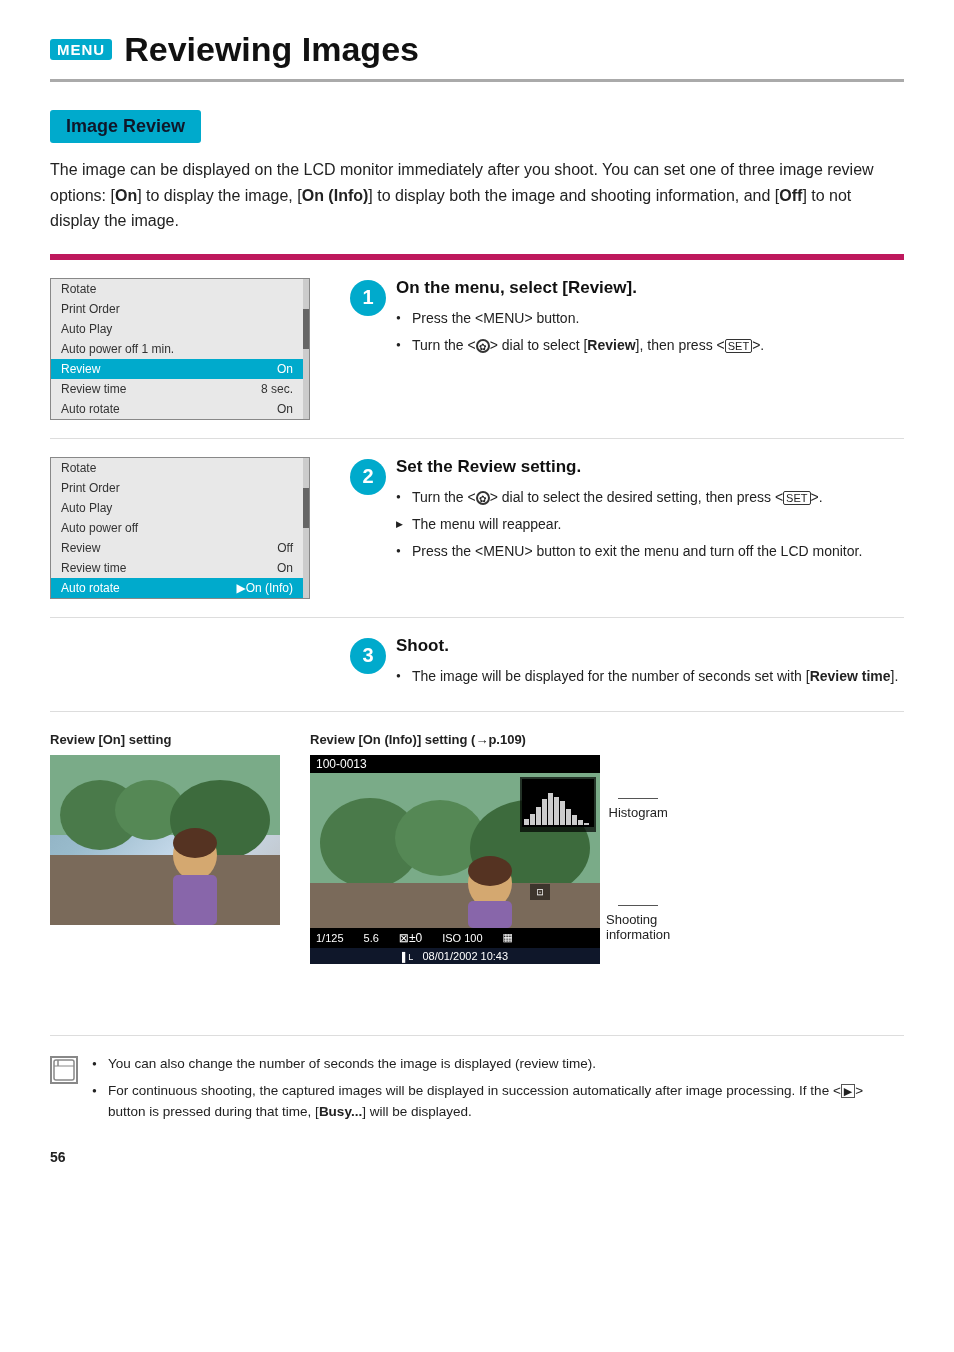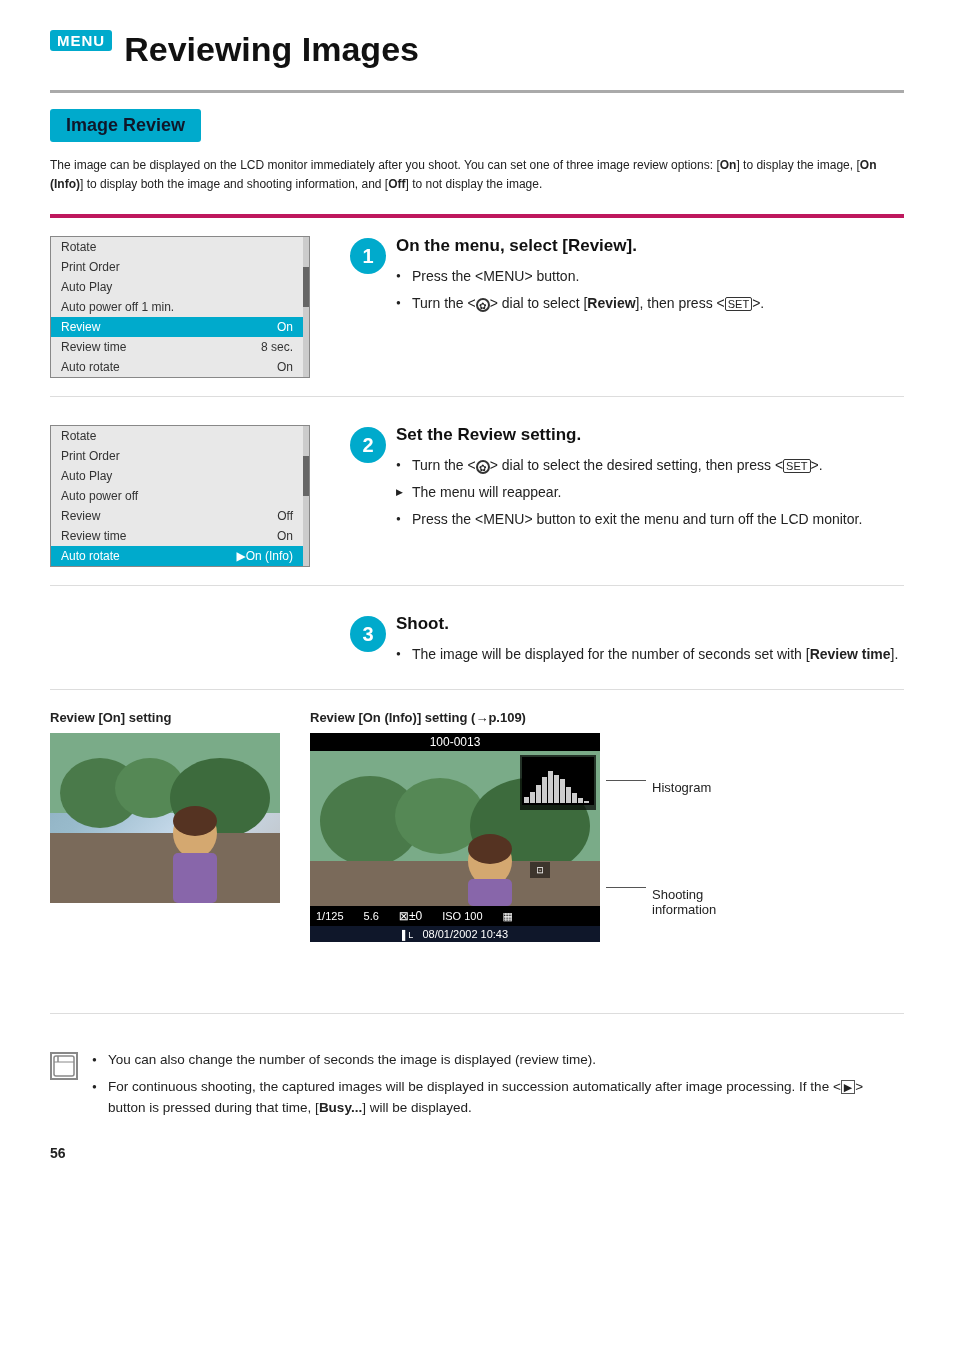--- a/index.html
+++ b/index.html
@@ -9,24 +9,24 @@
       width: 954px;
       min-height: 1352px;
       padding: 30px 50px 40px 50px;
       font-size: 14px;
       color: #222;
     }
 
     
     .page-header {
       display: flex;
-      align-items: flex-start;
-      margin-bottom: 16px;
+      align-items: center;
+      margin-bottom: 28px;
       border-bottom: 3px solid #aaa;
-      padding-bottom: 21px;
+      padding-bottom: 10px;
     }
     .menu-badge {
       background: #00aacc;
       color: #fff;
       font-weight: bold;
       font-size: 15px;
       padding: 2px 7px;
       border-radius: 3px;
       margin-right: 12px;
       letter-spacing: 1px;
@@ -43,32 +43,32 @@
       color: #0f172a;
       font-weight: bold;
       font-size: 18px;
       padding: 6px 16px;
       display: inline-block;
       border-radius: 3px;
       margin-bottom: 14px;
     }
 
     .intro-text {
-      font-size: 12px;
+      font-size: 16px;
       line-height: 1.6;
       margin-bottom: 20px;
       color: #222;
     }
 
     
     .steps-area {
       display: flex;
       flex-direction: column;
-      gap: 10px;
-      border-top: 4px solid #be185d;
+      gap: 0;
+      border-top: 6px solid #be185d;
     }
 
     .step-row {
       display: flex;
       align-items: flex-start;
       border-bottom: 1px solid #ddd;
       padding: 18px 0;
       gap: 20px;
     }
 
@@ -213,21 +213,21 @@
       height: 80px;
       background: linear-gradient(180deg, #7a9 0%, #8ab 100%);
     }
 
     
     .note-box {
       display: flex;
       gap: 14px;
       margin-top: 30px;
       border-top: 1px solid #ddd;
-      padding-top: 36px;
+      padding-top: 18px;
       align-items: flex-start;
     }
     .note-icon {
       width: 28px;
       height: 28px;
       border: 2px solid #888;
       flex-shrink: 0;
       margin-top: 2px;
       display: flex;
       align-items: center;
@@ -270,23 +270,24 @@
     }
     .info-sidebar-labels {
       display: flex;
       flex-direction: column;
       justify-content: space-around;
       padding-left: 6px;
       height: 230px;
     }
     .info-label-entry {
       display: flex;
-      align-items: flex-start;
+      align-items: center;
       gap: 6px;
       font-size: 13px;
+      flex-direction: column;
     }
     .line-connector {
       width: 40px;
       height: 1px;
       background: #555;
       display: inline-block;
     }
   </style>
 </head>
 <body>
@@ -446,21 +447,21 @@
         <ellipse cx="145" cy="88" rx="22" ry="15" fill="#553322"></ellipse>
       </svg>
     </div>
   </div>
 
   <div class="image-example-box">
     <div class="image-example-label">Review [On (Info)] setting (→p.109)</div>
     <div class="info-display-row">
       <div style="width:290px;background:#000;">
 
-        <div style="background:#000;color:#fff;font-size:12px;padding:2px 6px;text-align:center;">
+        <div style="background:#000;color:#fff;font-size:12px;padding:2px 6px;text-align:left;">
           <span>100-0013</span>
         </div>
 
         <div style="width:290px;height:155px;position:relative;overflow:hidden;">
           <svg width="290" height="155">
             <rect x="0" y="0" width="290" height="155" fill="#7aab88"></rect>
             <ellipse cx="60" cy="70" rx="50" ry="45" fill="#4a7a4a"></ellipse>
             <ellipse cx="130" cy="65" rx="45" ry="38" fill="#558855"></ellipse>
             <ellipse cx="220" cy="75" rx="60" ry="48" fill="#3d6b3d"></ellipse>
             <rect x="0" y="110" width="290" height="45" fill="#7a6a5a"></rect>

